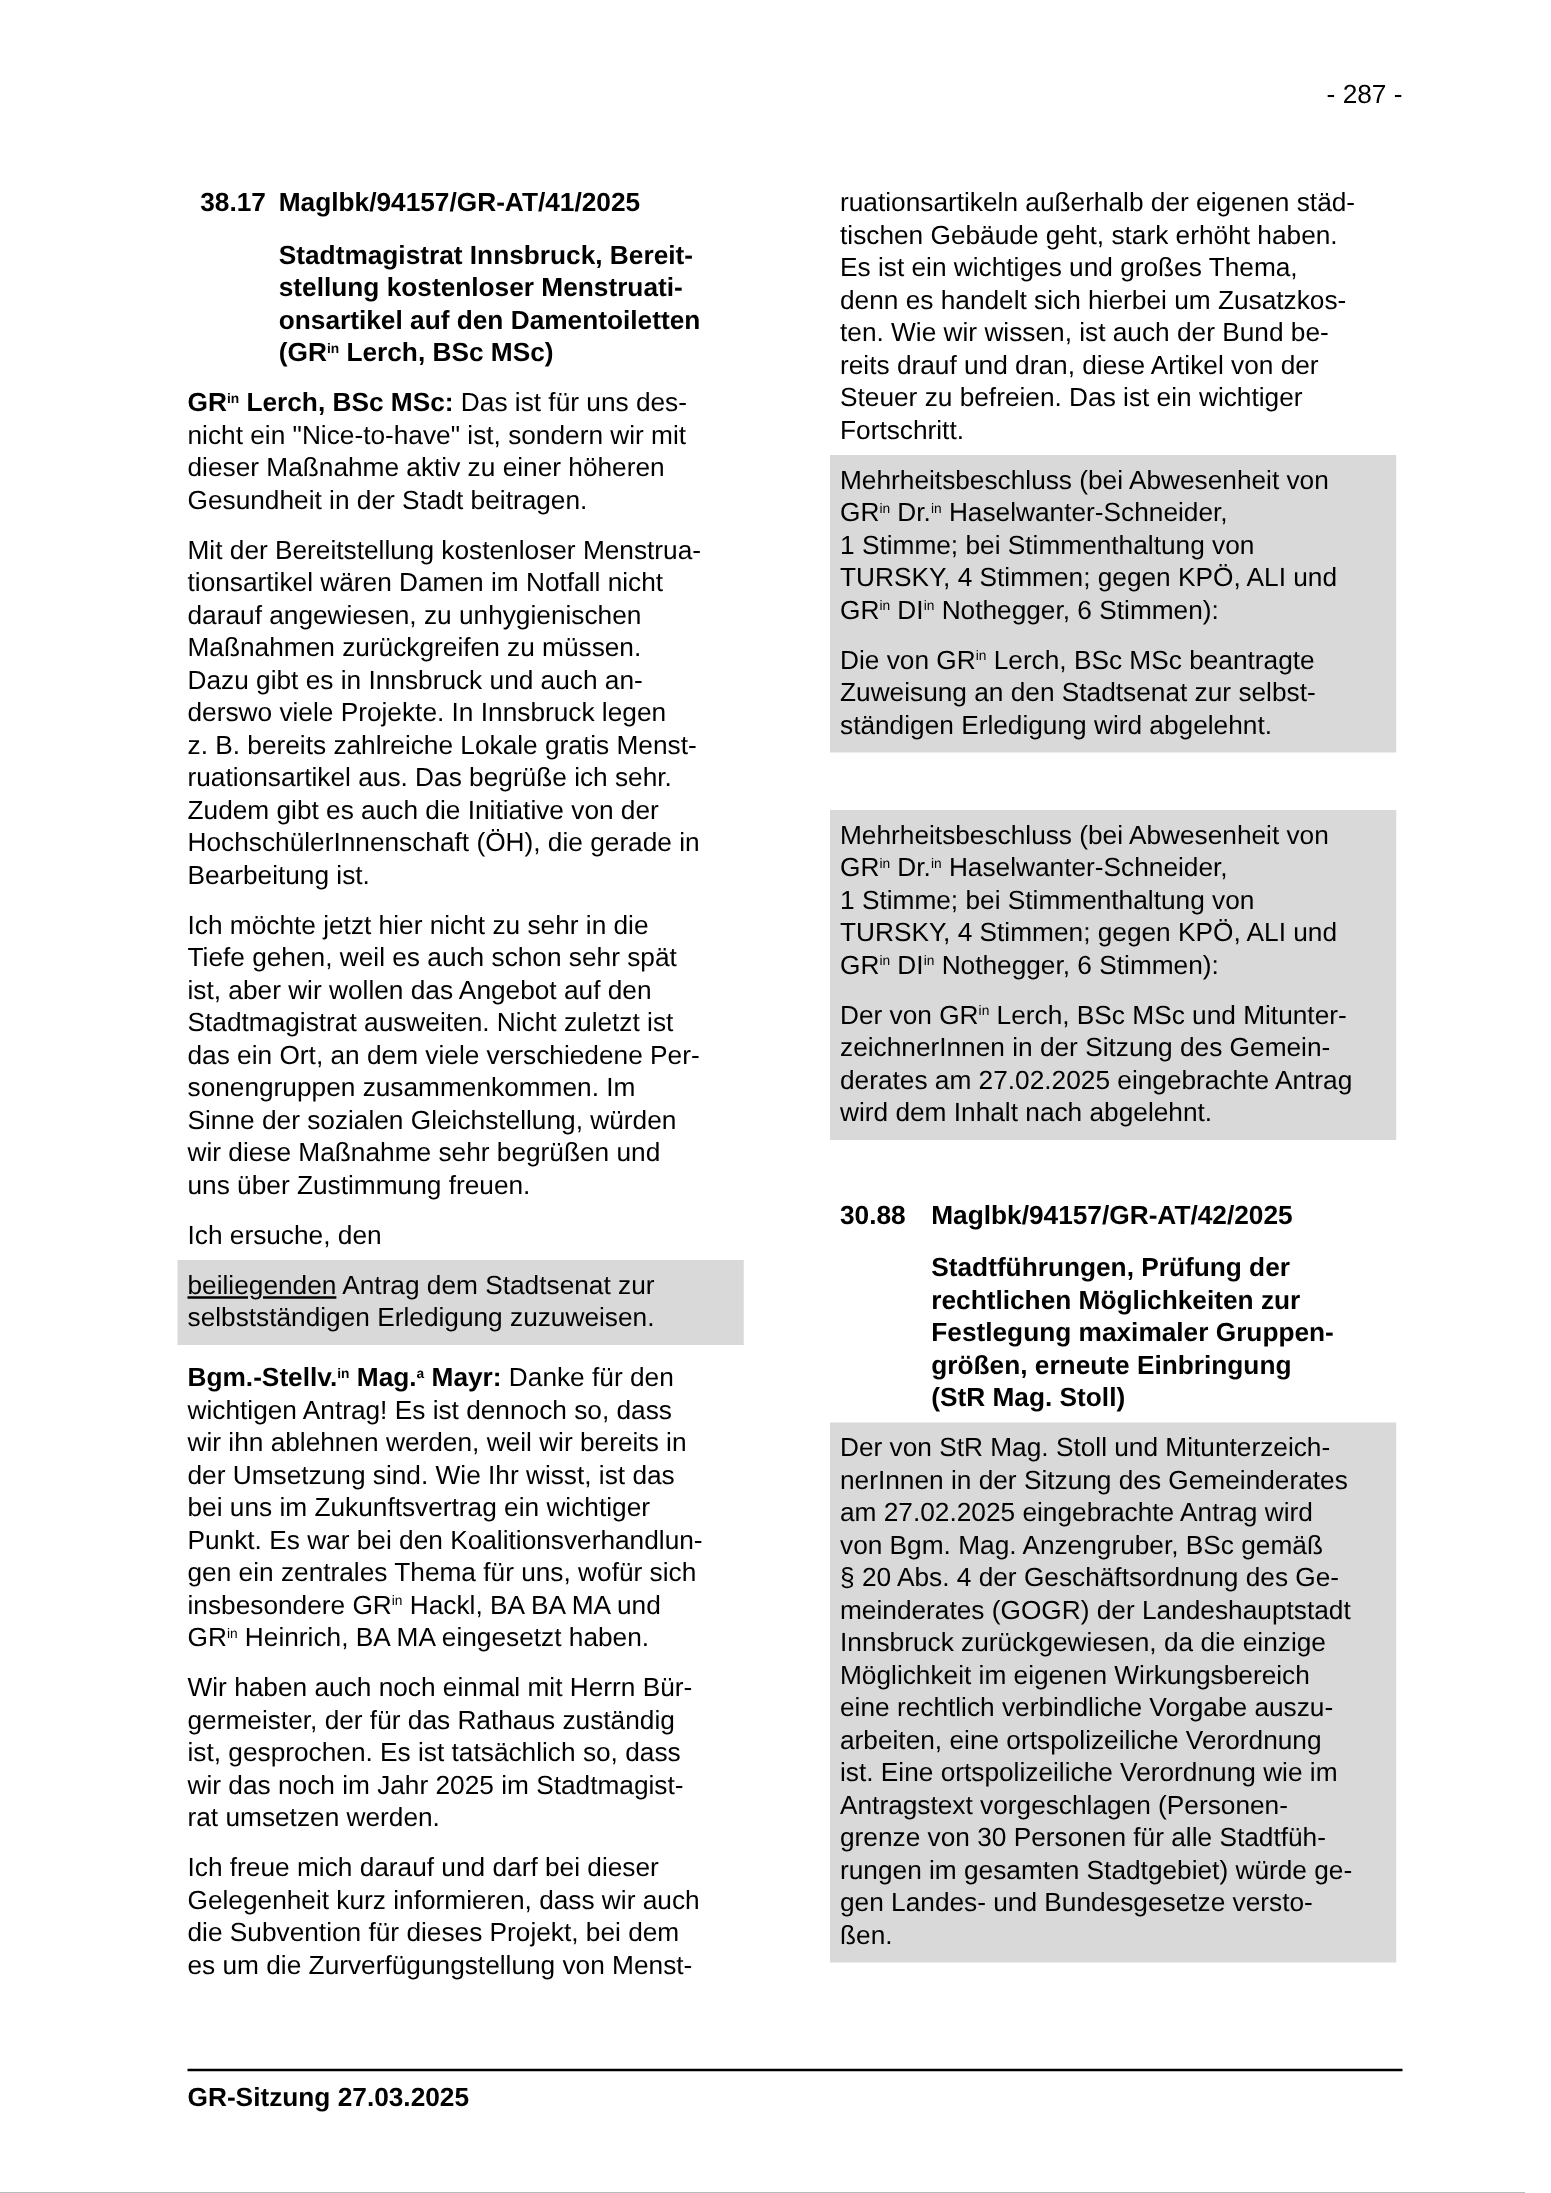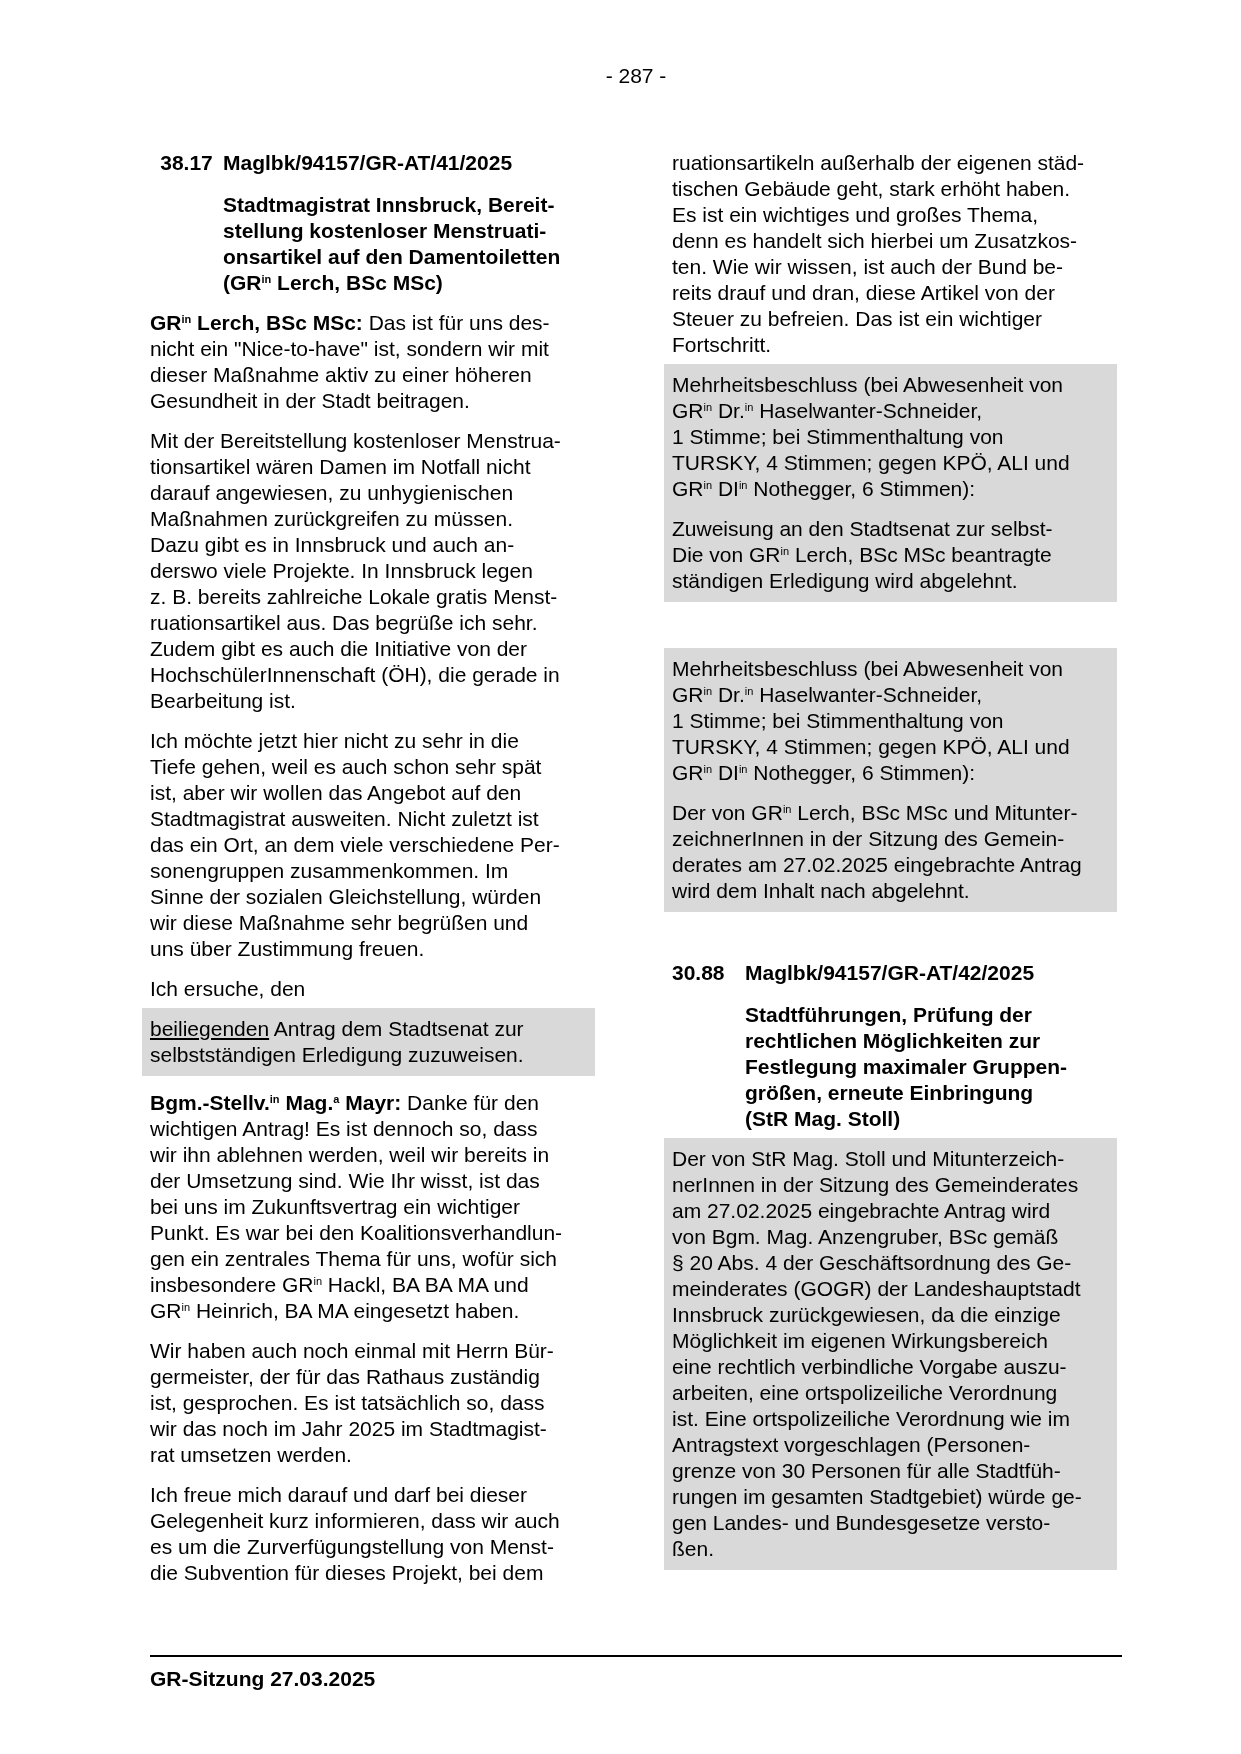--- a/index.html
+++ b/index.html
@@ -16,21 +16,21 @@
     background: var(--background);
     color: var(--text);
     font-family: "Liberation Sans", "DejaVu Sans", sans-serif;
     font-size: 21px;
     line-height: 26px;
     overflow: hidden;
   }
   .page-number {
     position: absolute;
     top: 63px; left: 150px; width: 972px;
-    text-align: center;
+    text-align: right;
   }
   .column { position: absolute; top: 150px; width: 437px; }
   .column-left  { left: 150px; }
   .column-right { left: 672px; }
 
   .line { white-space: nowrap; }
   .run.b { font-weight: bold; }
   .run.u { text-decoration: underline; }
   .run.sup { font-size: 11px; vertical-align: 7px; line-height: 0; }
 
@@ -127,22 +127,22 @@
       <div class="block para">
         <div class="line"><span class="run">Wir haben auch noch einmal mit Herrn Bür-</span></div>
         <div class="line"><span class="run">germeister, der für das Rathaus zuständig</span></div>
         <div class="line"><span class="run">ist, gesprochen. Es ist tatsächlich so, dass</span></div>
         <div class="line"><span class="run">wir das noch im Jahr 2025 im Stadtmagist-</span></div>
         <div class="line"><span class="run">rat umsetzen werden.</span></div>
       </div>
       <div class="block para">
         <div class="line"><span class="run">Ich freue mich darauf und darf bei dieser</span></div>
         <div class="line"><span class="run">Gelegenheit kurz informieren, dass wir auch</span></div>
+        <div class="line"><span class="run">die Subvention für dieses Projekt, bei dem</span></div>
         <div class="line"><span class="run">es um die Zurverfügungstellung von Menst-</span></div>
-        <div class="line"><span class="run">die Subvention für dieses Projekt, bei dem</span></div>
       </div>
     </div>
 
   <div class="column column-right">
       <div class="block para">
         <div class="line"><span class="run">ruationsartikeln außerhalb der eigenen städ-</span></div>
         <div class="line"><span class="run">tischen Gebäude geht, stark erhöht haben.</span></div>
         <div class="line"><span class="run">Es ist ein wichtiges und großes Thema,</span></div>
         <div class="line"><span class="run">denn es handelt sich hierbei um Zusatzkos-</span></div>
         <div class="line"><span class="run">ten. Wie wir wissen, ist auch der Bund be-</span></div>
@@ -152,22 +152,22 @@
       </div>
       <div class="block highlight-box">
         <div class="box-para">
           <div class="line"><span class="run">Mehrheitsbeschluss (bei Abwesenheit von</span></div>
           <div class="line"><span class="run">GR</span><span class="run sup">in</span><span class="run"> Dr.</span><span class="run sup">in</span><span class="run"> Haselwanter-Schneider,</span></div>
           <div class="line"><span class="run">1 Stimme; bei Stimmenthaltung von</span></div>
           <div class="line"><span class="run">TURSKY, 4 Stimmen; gegen KPÖ, ALI und</span></div>
           <div class="line"><span class="run">GR</span><span class="run sup">in</span><span class="run"> DI</span><span class="run sup">in</span><span class="run"> Nothegger, 6 Stimmen):</span></div>
         </div>
         <div class="box-para">
+          <div class="line"><span class="run">Die von GR</span><span class="run sup">in</span><span class="run"> Lerch, BSc MSc beantragte</span></div>
           <div class="line"><span class="run">Zuweisung an den Stadtsenat zur selbst-</span></div>
-          <div class="line"><span class="run">Die von GR</span><span class="run sup">in</span><span class="run"> Lerch, BSc MSc beantragte</span></div>
           <div class="line"><span class="run">ständigen Erledigung wird abgelehnt.</span></div>
         </div>
       </div>
       <div class="block highlight-box">
         <div class="box-para">
           <div class="line"><span class="run">Mehrheitsbeschluss (bei Abwesenheit von</span></div>
           <div class="line"><span class="run">GR</span><span class="run sup">in</span><span class="run"> Dr.</span><span class="run sup">in</span><span class="run"> Haselwanter-Schneider,</span></div>
           <div class="line"><span class="run">1 Stimme; bei Stimmenthaltung von</span></div>
           <div class="line"><span class="run">TURSKY, 4 Stimmen; gegen KPÖ, ALI und</span></div>
           <div class="line"><span class="run">GR</span><span class="run sup">in</span><span class="run"> DI</span><span class="run sup">in</span><span class="run"> Nothegger, 6 Stimmen):</span></div>

